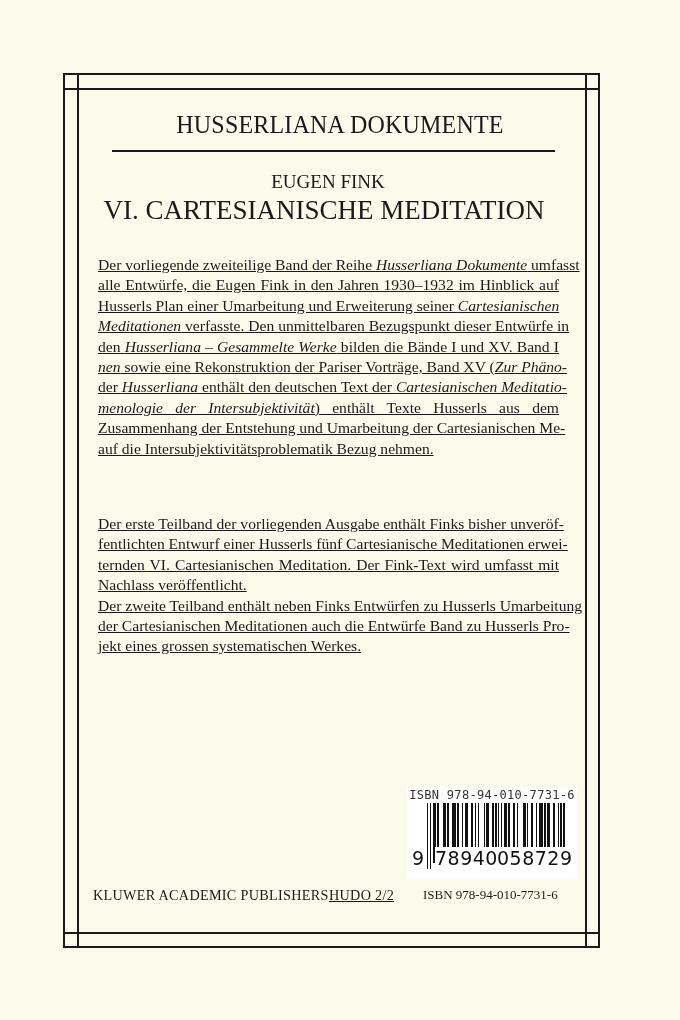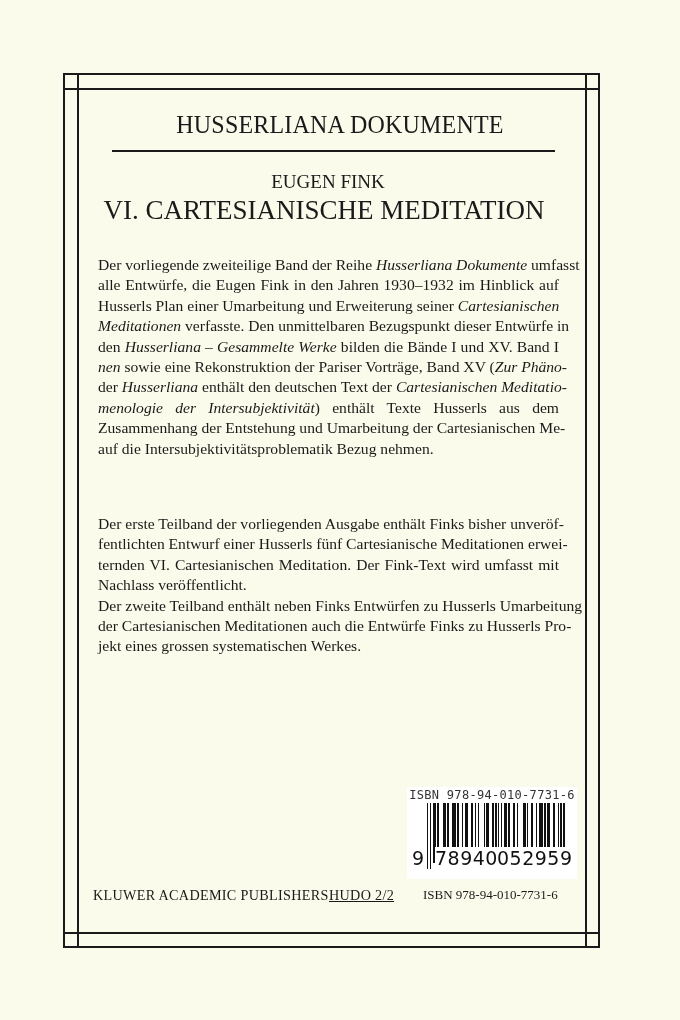--- a/index.html
+++ b/index.html
@@ -23,21 +23,21 @@
   }
   .subtitle {
     position: absolute; left: 0; width: 648px; text-align: center;
     font-size: 27px; top: 194px; line-height: 32px;
   }
   .body-text {
     position: absolute; left: 98px; width: 461px;
     font-size: 15.6px; line-height: 20.4px;
     text-align: justify; hyphens: manual;
   }
-  .body-text .l { display: block; text-align: justify; text-align-last: justify; white-space: nowrap; }
+  .body-text .l { display: block; text-align: justify; text-align-last: justify; white-space: nowrap; text-decoration: underline; }
   .body-text .l.last { text-align-last: left; }
   .body-text i { font-style: italic; }
   .barcode-box {
     position: absolute; left: 407px; top: 787px; width: 170px; height: 92px;
     background: #ffffff;
   }
   .isbn-top {
     position: absolute; left: 0; top: 1px; width: 170px; text-align: center;
     font-family: "DejaVu Sans Mono", "Liberation Mono", monospace;
     font-size: 12px; color: #333; letter-spacing: 0.3px;
@@ -84,21 +84,21 @@
     <span class="l"><i>menologie der Intersubjektivität</i>) enthält Texte Husserls aus dem</span>
     <span class="l">Zusammenhang der Entstehung und Umarbeitung der Cartesianischen Me-</span>
     <span class="l last">auf die Intersubjektivitätsproblematik Bezug nehmen.</span>
   </div>
 <div class="body-text" id="p2" style="top:514px;">
     <span class="l">Der erste Teilband der vorliegenden Ausgabe enthält Finks bisher unveröf-</span>
     <span class="l">fentlichten Entwurf einer Husserls fünf Cartesianische Meditationen erwei-</span>
     <span class="l">ternden VI. Cartesianischen Meditation. Der Fink-Text wird umfasst mit</span>
     <span class="l last">Nachlass veröffentlicht.</span>
     <span class="l">Der zweite Teilband enthält neben Finks Entwürfen zu Husserls Umarbeitung</span>
-    <span class="l">der Cartesianischen Meditationen auch die Entwürfe Finks zu Husserls Pro-</span>
+    <span class="l">der Cartesianischen Meditationen auch die Entwürfe Band zu Husserls Pro-</span>
     <span class="l last">jekt eines grossen systematischen Werkes.</span>
   </div>
 
 <div class="barcode-box">
   <div class="isbn-top">ISBN 978-94-010-7731-6</div>
   <div class="bars" id="bars">
       <span class="g" style="left: 0px; width: 1.45px;"></span>
       <span class="g" style="left: 2.9px; width: 1.45px;"></span>
       <span style="left: 5.8px; width: 2.9px;"></span>
       <span style="left: 10.15px; width: 1.45px;"></span>
@@ -128,20 +128,20 @@
       <span style="left: 111.65px; width: 4.35px;"></span>
       <span class="g" style="left: 117.45px; width: 1.45px;"></span>
       <span class="g" style="left: 120.35px; width: 2.9px;"></span>
       <span style="left: 126.15px; width: 1.45px;"></span>
       <span style="left: 130.5px; width: 1.45px;"></span>
       <span style="left: 133.4px; width: 1.45px;"></span>
       <span style="left: 136.3px; width: 1.45px;"></span>
     </div>
   <div class="digits" style="left:5px;">9</div>
   <div class="digits" style="left:28px;letter-spacing:0.5px;">789401</div>
-  <div class="digits" style="left:90px;letter-spacing:0.5px;">052959</div>
+  <div class="digits" style="left:90px;letter-spacing:0.5px;">058729</div>
 </div>
 
 <div class="footer">
   <span class="pub">KLUWER ACADEMIC PUBLISHERS</span>
   <span class="hudo">HUDO 2/2</span>
   <span class="isbn">ISBN 978-94-010-7731-6</span>
 </div>
 
 </body></html>

